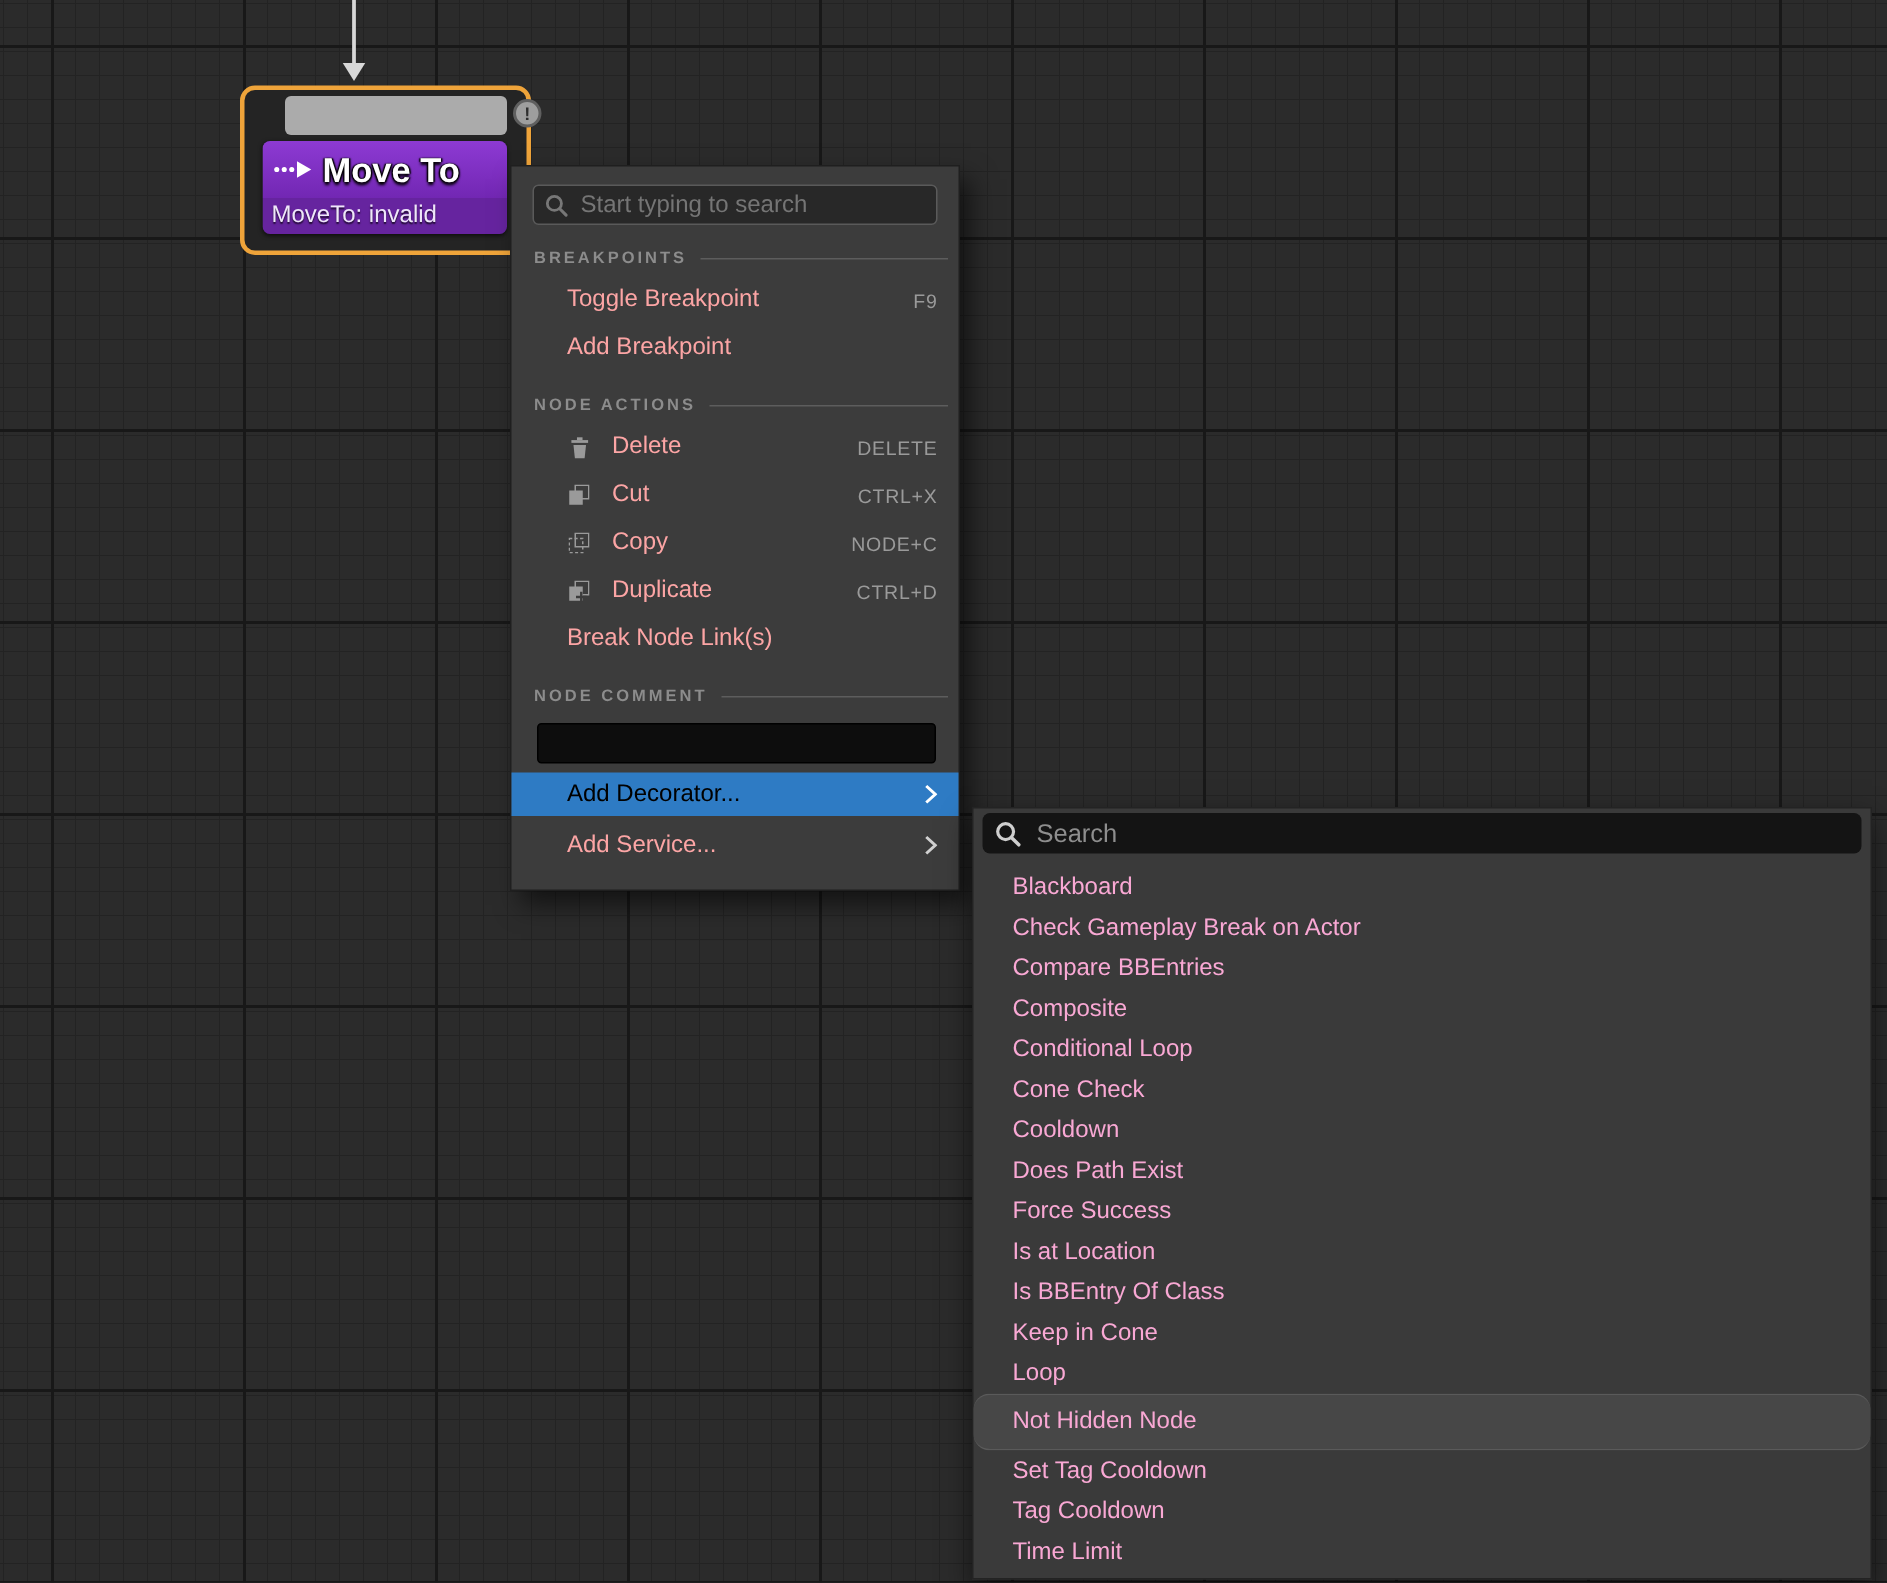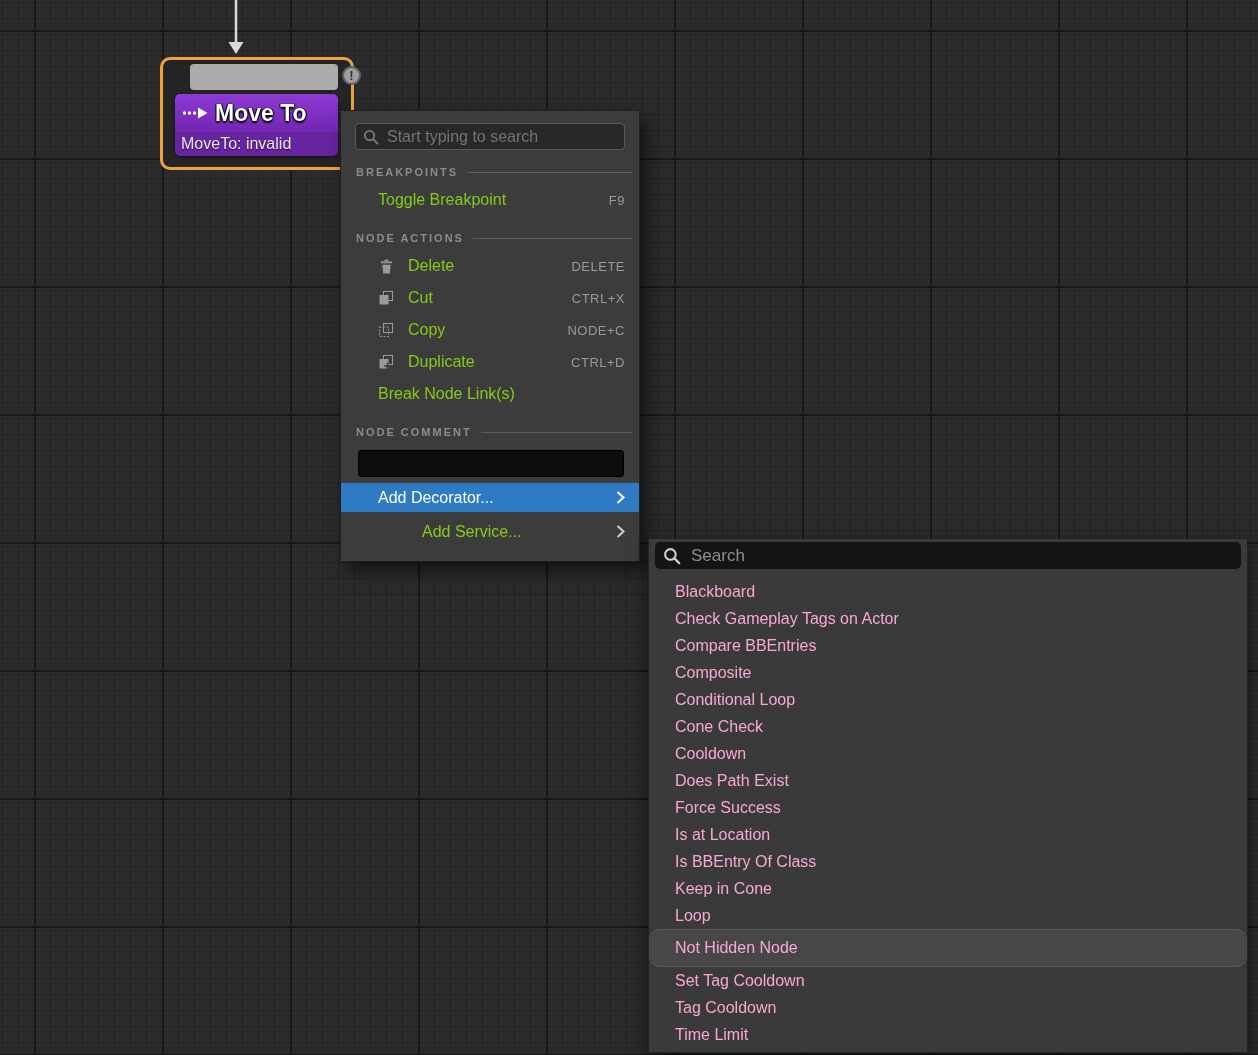--- a/index.html
+++ b/index.html
@@ -76,32 +76,32 @@
     display:flex;align-items:center;margin-top:10px;height:24px;padding:0 7px 0 15px;
   }
   .msec-label{
     color:#8c8c8c;font-size:11px;font-weight:bold;letter-spacing:2px;white-space:nowrap;
   }
   .msec-line{flex:1;height:1px;background:#5d5d5d;margin-left:9px;}
   .mi{
     height:32px;display:flex;align-items:center;padding:0 14px 0 37px;cursor:default;
   }
   .mi-icon{width:16px;margin-right:14px;display:flex;align-items:center;justify-content:center;flex:none;}
-  .mi-label{font-size:16px;color:#84cc16;white-space:nowrap;}
+  .mi-label{font-size:16px;color:#fca5a5;white-space:nowrap;}
   .mi-shortcut{margin-left:auto;font-size:13px;color:#9a9a9a;letter-spacing:.5px;}
   .comment-input{
     display:block;margin:6px 17px;width:266px;height:27px;
     background:#0d0d0d;border:1px solid #000;border-radius:3px;
     color:#ddd;font-size:15px;padding:0 8px;outline:none;font-family:inherit;
   }
   .mi.sub{height:29px;}
   .mi.sub .chev{margin-left:auto;display:flex;align-items:center;}
   .mi.sub.active{background:var(--highlight-blue,#2e7bc4);}
-  .mi.sub.active .mi-label{color:#ffffff;}
-  .mi.sub + .mi.sub{margin-top:5px;margin-left:44px;}
+  .mi.sub.active .mi-label{color:#000000;}
+  .mi.sub + .mi.sub{margin-top:5px;}
 
   
   .sub-menu{
     position:absolute;left:648px;top:538px;width:600px;z-index:30;
     background:#3a3a3a;border:1px solid #232323;
     box-shadow:0 8px 18px rgba(0,0,0,.55);
     padding-bottom:4px;
   }
   .sub-search{
     margin:3px 6px 0 6px;height:27px;border-radius:5px;background:#141414;
@@ -171,20 +171,23 @@
 
     <div class="msec">
       <span class="msec-label">BREAKPOINTS</span>
       <span class="msec-line"></span>
     </div>
 
     <div class="mi">
       <span class="mi-label">Toggle Breakpoint</span>
       <span class="mi-shortcut">F9</span>
     </div>
+    <div class="mi">
+      <span class="mi-label">Add Breakpoint</span>
+    </div>
 
     <div class="msec">
       <span class="msec-label">NODE ACTIONS</span>
       <span class="msec-line"></span>
     </div>
 
     <div class="mi">
       <span class="mi-icon">
         <svg width="13" height="15" viewBox="0 0 14 16">
           <rect x="1" y="2.5" width="12" height="2" fill="#9a9a9a"></rect>
@@ -267,21 +270,21 @@
         <svg width="18" height="18" viewBox="0 0 17 17">
           <circle cx="7" cy="7" r="5" fill="none" stroke="#cfcfcf" stroke-width="2"></circle>
           <line x1="10.8" y1="10.8" x2="15.3" y2="15.3" stroke="#cfcfcf" stroke-width="2.2" stroke-linecap="round"></line>
         </svg>
       </span>
       <input placeholder="Search" style="">
     </div>
 
     <div class="sub-list">
       <div class="sub-item">Blackboard</div>
-      <div class="sub-item">Check Gameplay Tags on Actor</div>
+      <div class="sub-item">Check Gameplay Break on Actor</div>
       <div class="sub-item">Compare BBEntries</div>
       <div class="sub-item">Composite</div>
       <div class="sub-item">Conditional Loop</div>
       <div class="sub-item">Cone Check</div>
       <div class="sub-item">Cooldown</div>
       <div class="sub-item">Does Path Exist</div>
       <div class="sub-item">Force Success</div>
       <div class="sub-item">Is at Location</div>
       <div class="sub-item">Is BBEntry Of Class</div>
       <div class="sub-item">Keep in Cone</div>

